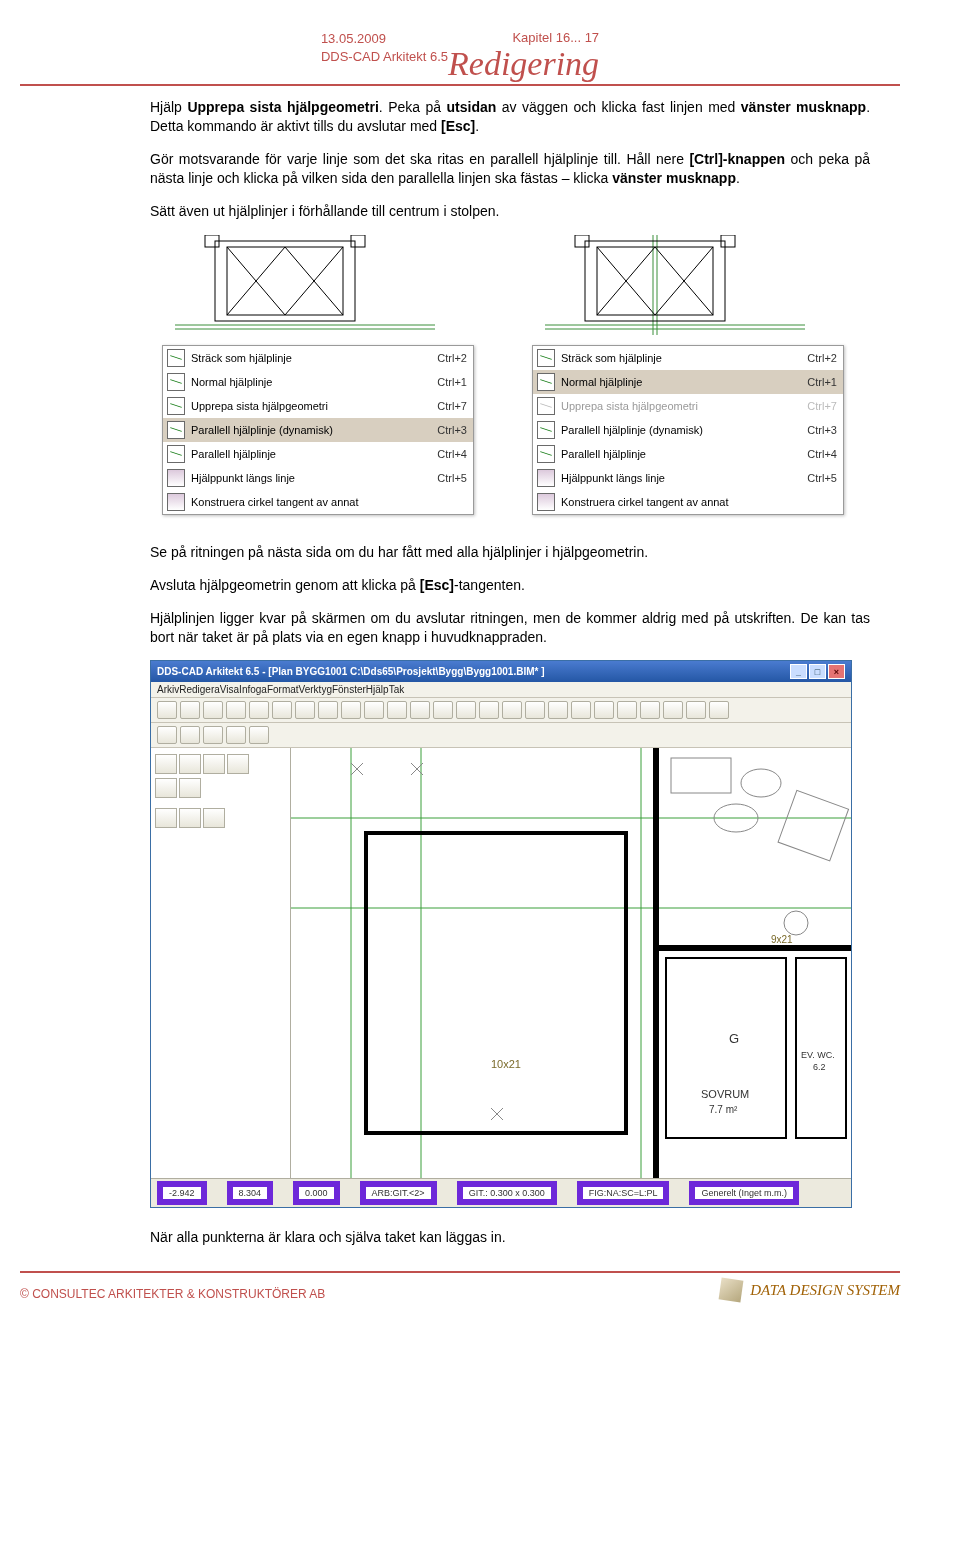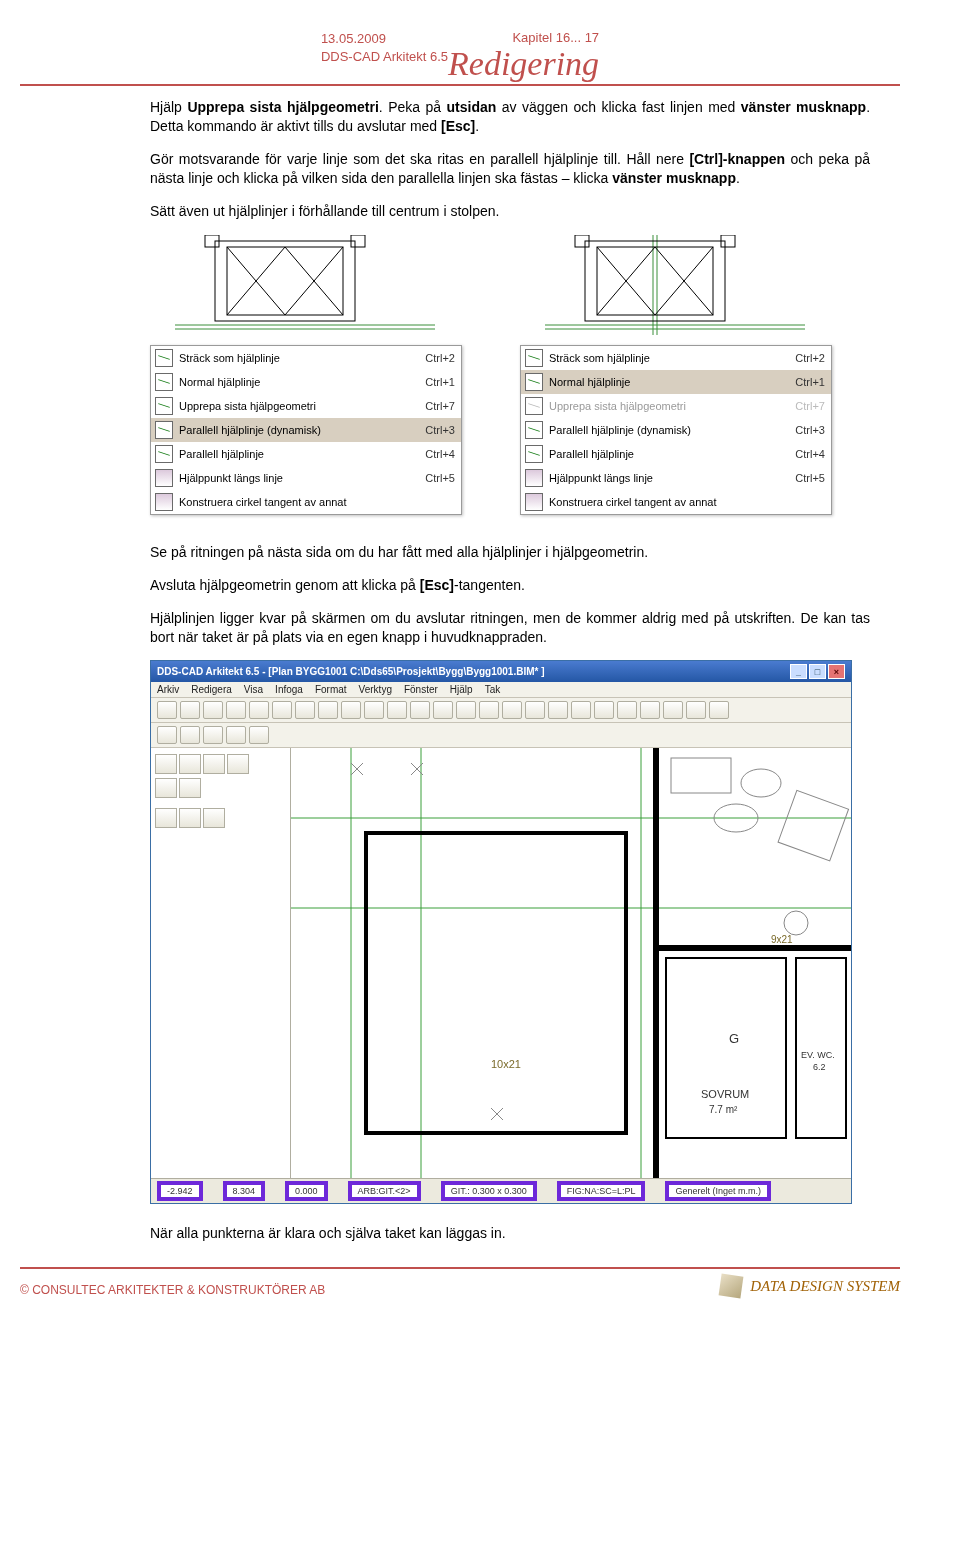--- a/index.html
+++ b/index.html
@@ -56,20 +56,21 @@
     position: relative;
     margin-bottom: 0;
   }
   .diagram svg { display: block; }
   .context-menu {
     border: 1px solid #9a9a9a;
     background: #fff;
     font-size: 11px;
     width: 100%;
     box-shadow: 1px 1px 3px rgba(0,0,0,.25);
+    margin-left: 12px;
   }
   .context-menu .item {
     display: flex;
     align-items: center;
     padding: 3px 6px 3px 4px;
     gap: 6px;
   }
   .context-menu .item.highlight { background: #d8cfc0; }
   .context-menu .item.disabled { color: #9a9a9a; }
   .context-menu .item .label { flex: 1; }
@@ -104,21 +105,20 @@
     font-weight: bold;
   }
   .titlebar-icons { display: flex; gap: 2px; }
   .tb-btn { width: 15px; height: 13px; background: #c9ddff; border: 1px solid #fff; font-size: 9px; display:flex;align-items:center;justify-content:center;color:#245; }
   .tb-btn.close{ background:#e57373;color:#500;}
   .menubar {
     background: #f3f2ea;
     border-bottom: 1px solid #c7c3b6;
     padding: 2px 6px;
     display: flex;
-    gap: 12px;
     color: #222;
   }
   .toolbar-row {
     background: #f3f2ea;
     border-bottom: 1px solid #c7c3b6;
     padding: 3px 6px;
     display: flex;
     gap: 3px;
     flex-wrap: wrap;
   }
@@ -149,21 +149,21 @@
   }
   .statusbar {
     background: #eceade;
     border-top: 1px solid #b0aea0;
     padding: 2px 6px;
     display: flex;
     gap: 20px;
     font-size: 9px;
     color: #333;
   }
-  .statusbar .cell{ border:4px solid #6d28d9;padding:1px 6px;background:#fff;}
+  .statusbar .cell{ border:6px solid #6d28d9;padding:1px 6px;background:#fff;}
 
   .footer {
     border-top: 2px solid #c0504d;
     margin-top: 24px;
     padding-top: 6px;
     display:flex;
     justify-content:space-between;
     align-items:flex-end;
   }
   .footer-left{ color:#c0504d; font-size:12px; }

